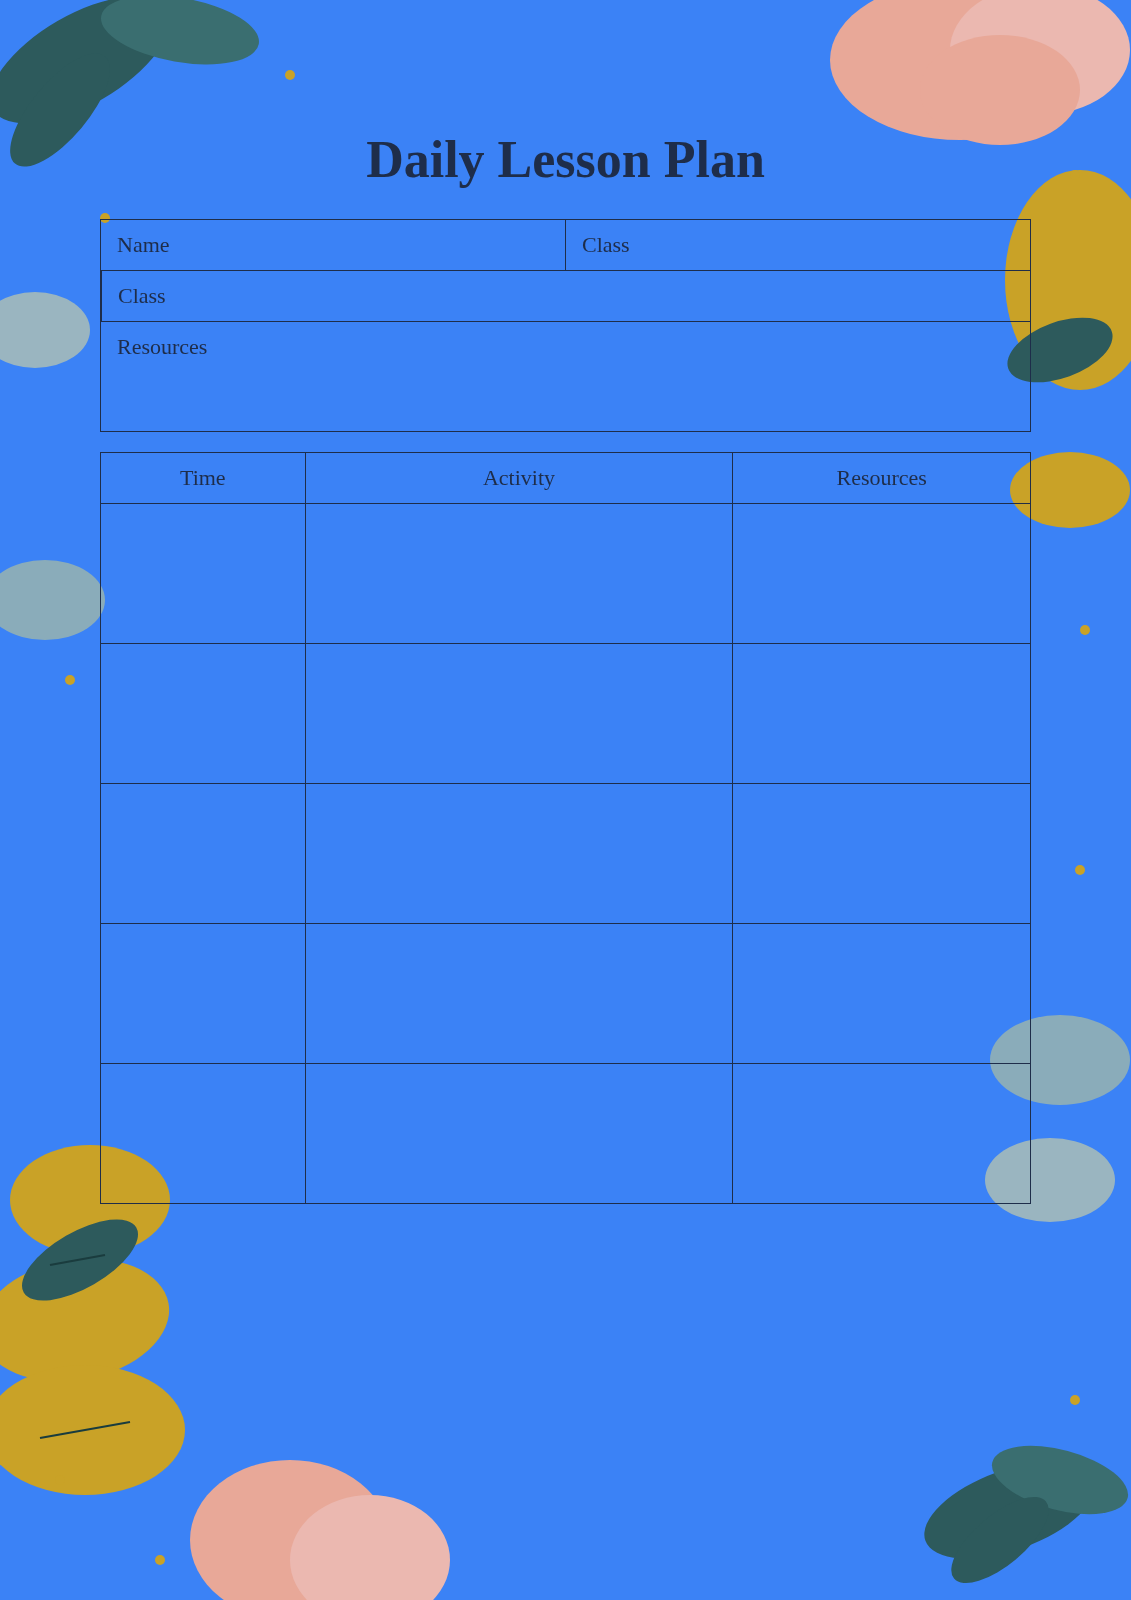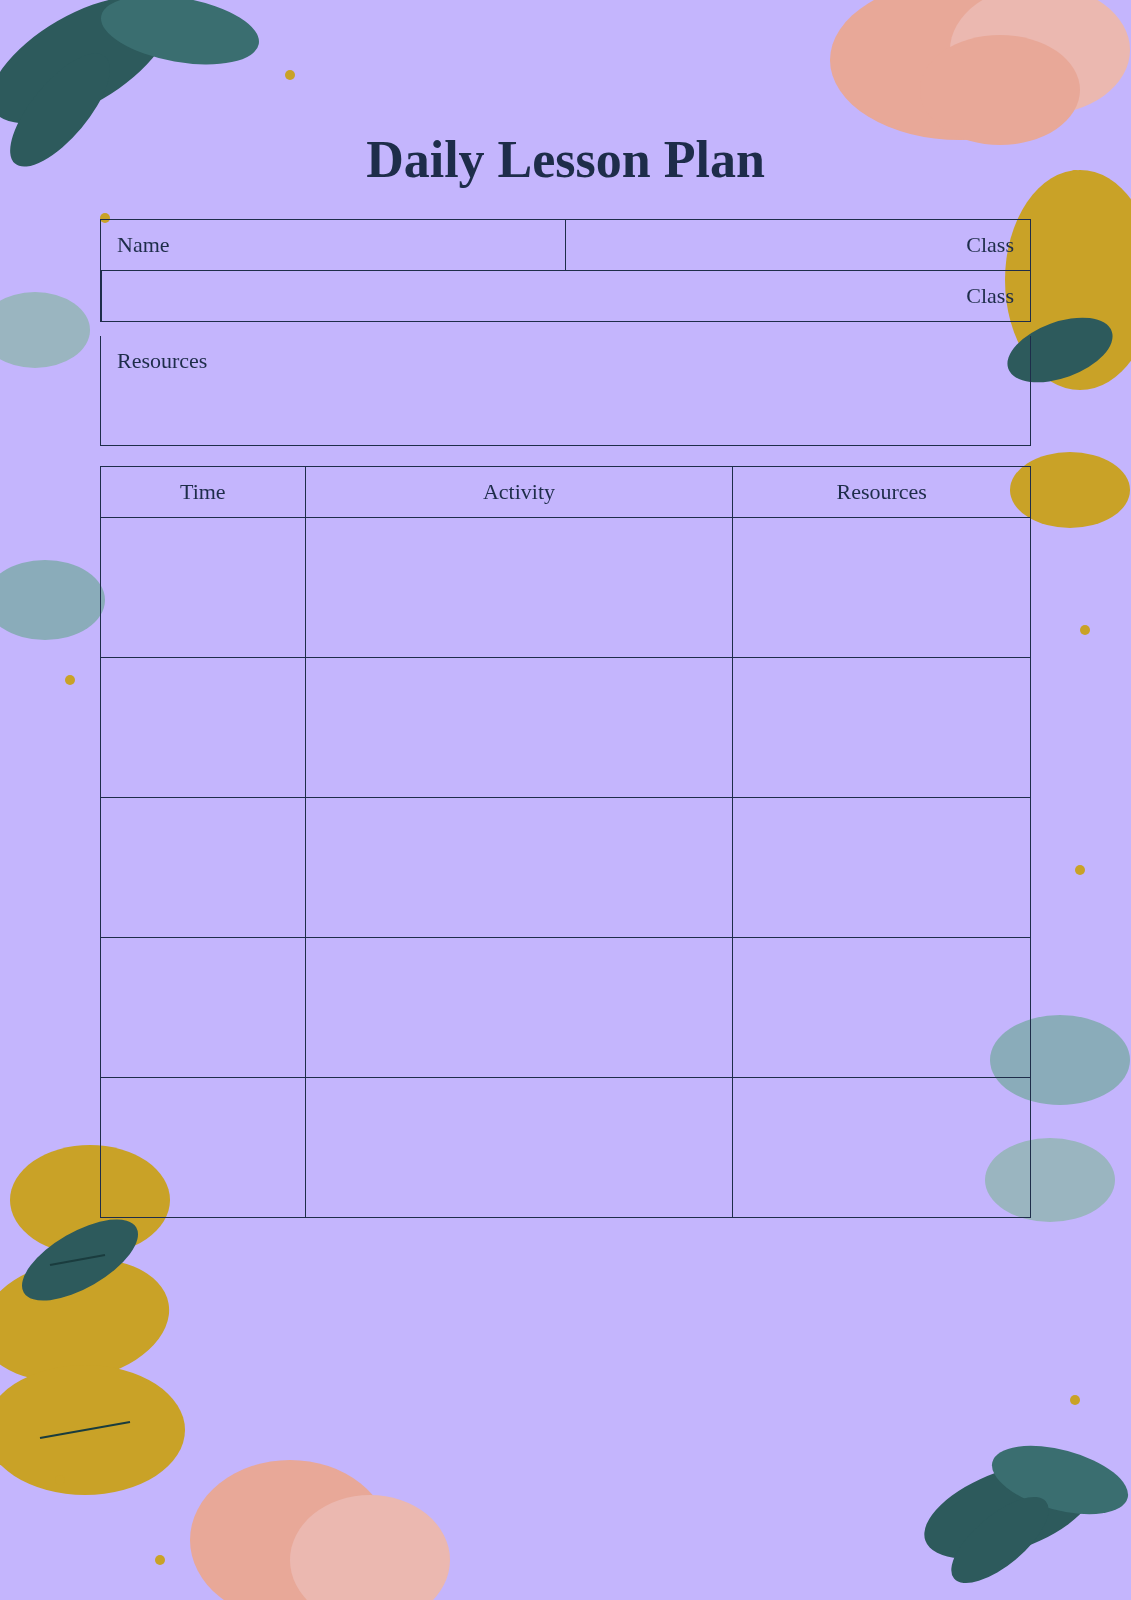--- a/index.html
+++ b/index.html
@@ -10,21 +10,21 @@
       background-color: #f0ede3;
       font-family: 'Georgia', serif;
       position: relative;
       overflow: hidden;
     }
 
     .page {
       width: 1131px;
       height: 1600px;
       position: relative;
-      background-color: #c4b5fd;
+      background-color: #3b82f6;
     }
 
     
     .content {
       position: absolute;
       top: 130px;
       left: 100px;
       right: 100px;
       bottom: 120px;
     }
@@ -33,42 +33,41 @@
       text-align: center;
       font-size: 52px;
       font-weight: bold;
       color: #1e2d4a;
       margin-bottom: 30px;
       font-family: 'Georgia', serif;
     }
 
     .form-section {
       border: 1.5px solid #1e2d4a;
-      margin-bottom: 14px;
+      margin-bottom: 0;
     }
 
     .form-row {
       display: flex;
       border-bottom: 1.5px solid #1e2d4a;
     }
 
     .form-row:last-child {
       border-bottom: none;
     }
 
     .form-cell {
       padding: 12px 16px;
       font-size: 22px;
       color: #1e2d4a;
       flex: 1;
     }
 
     .form-cell.with-divider {
       border-left: 1.5px solid #1e2d4a;
-      text-align: right;
     }
 
     .objectives-section {
       border: 1.5px solid #1e2d4a;
       border-top: none;
       min-height: 110px;
       padding: 12px 16px;
       margin-bottom: 20px;
     }
 

